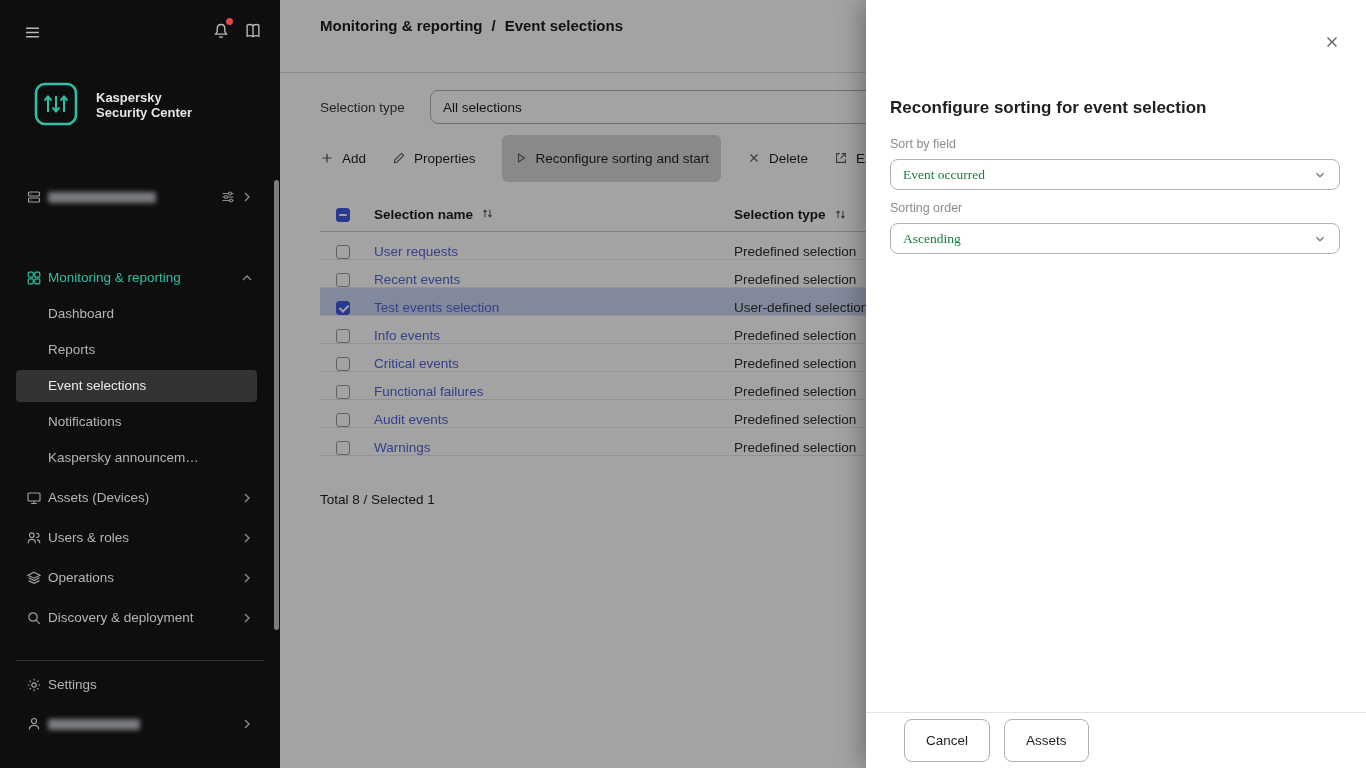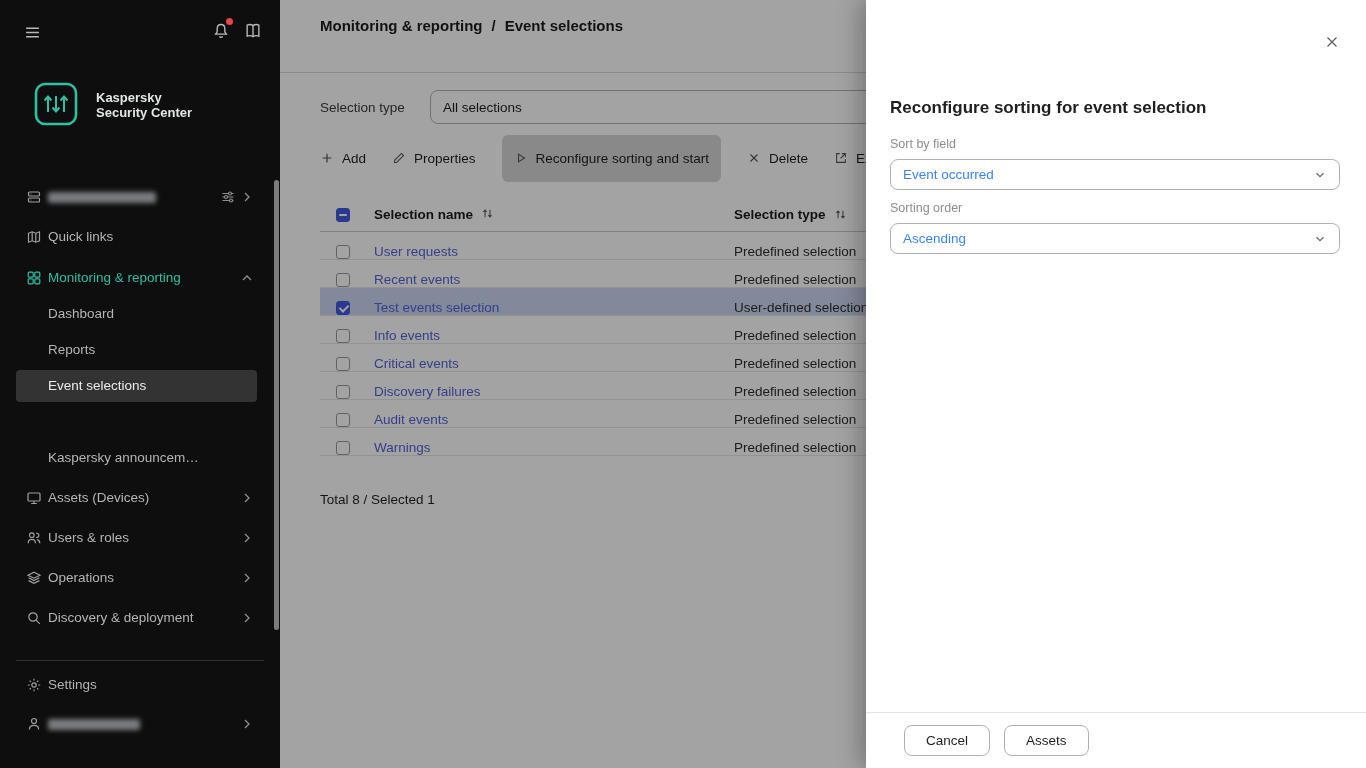--- a/index.html
+++ b/index.html
@@ -62,26 +62,26 @@
   
   .overlay { position:absolute; left:280px; top:0; width:1086px; height:768px; background:rgba(0,0,0,0.36); z-index:5; }
 
   
   .panel { position:absolute; left:866px; top:0; width:500px; height:768px; background:#fff; z-index:10; box-shadow:-6px 0 22px rgba(0,0,0,0.28); }
   .panel-close { position:absolute; right:26px; top:34px; color:#5c5c5c; cursor:pointer; }
   .panel-title { position:absolute; left:24px; top:98px; font-size:17px; font-weight:600; color:#1f1f1f; }
   .field-label { position:absolute; left:24px; font-size:12.5px; color:#8c8c8c; }
   .fl1 { top:137px; }
   .fl2 { top:201px;text-align:right; }
-  .pselect { position:absolute; left:24px; width:450px; height:31px; border:1px solid #b0b0b0; border-radius:8px; background:#fff; display:flex; align-items:center; padding:0 12px; font-size:13.5px; color:#3b82f6; cursor:pointer; }
+  .pselect { position:absolute; left:24px; width:450px; height:31px; border:1px solid #b0b0b0; border-radius:8px; background:#fff; display:flex; align-items:center; padding:0 12px; font-size:13.5px; color:#15803d; cursor:pointer;font-family:Liberation Serif, serif; }
   .ps1 { top:159px; }
   .ps2 { top:223px; }
   .pselect .chevd { margin-left:auto; color:#6c6c6c; }
   .panel-footer { position:absolute; left:0; bottom:0; width:500px; height:56px; border-top:1px solid #e3e3e3; display:flex; align-items:center; padding-left:38px; gap:14px; }
-  .pbtn { height:31px; padding:0 21px; border:1px solid #b0b0b0; border-radius:8px; background:#fff; font-size:13.5px; color:#1f1f1f; display:flex; align-items:center; cursor:pointer; font-family:"Liberation Sans", sans-serif; }
+  .pbtn { height:43px; padding:0 21px; border:1px solid #b0b0b0; border-radius:8px; background:#fff; font-size:13.5px; color:#1f1f1f; display:flex; align-items:center; cursor:pointer; font-family:"Liberation Sans", sans-serif; }
 </style>
 </head>
 <body>
 
 <div class="stage">
 
   <div class="sidebar">
 
     <span class="icon sb-topbar-icon hamburger">
       <svg width="17" height="17" viewBox="0 0 16 16" fill="none" stroke="currentColor" stroke-width="1.4">
@@ -134,29 +134,20 @@
             <circle cx="11" cy="11.5" r="1.5" fill="#0e0e0e"></circle>
           </svg>
       </span>
       <span class="chev icon">
         <svg width="16" height="16" viewBox="0 0 16 16" fill="none" stroke="currentColor" stroke-width="1.3">
             <path d="M6 4 L10 8 L6 12"></path>
           </svg>
       </span>
     </div>
 
-    <div class="nav-item" style="top:219px;">
-      <span class="nicon icon">
-        <svg width="16" height="16" viewBox="0 0 16 16" fill="none" stroke="currentColor" stroke-width="1.2">
-            <path d="M2.5 4.2 L6.2 2.8 L9.8 4.2 L13.5 2.8 V11.8 L9.8 13.2 L6.2 11.8 L2.5 13.2 Z"></path>
-            <path d="M6.2 2.8 V11.8 M9.8 4.2 V13.2"></path>
-          </svg>
-      </span>
-      <span class="nlabel">Quick links</span>
-    </div>
 
     <div class="nav-item teal" style="top:260px;">
       <span class="nicon icon">
         <svg width="16" height="16" viewBox="0 0 16 16" fill="none" stroke="currentColor" stroke-width="1.2">
             <rect x="2.2" y="2.2" width="5" height="5" rx="1"></rect>
             <rect x="8.8" y="2.2" width="5" height="5" rx="1"></rect>
             <rect x="2.2" y="8.8" width="5" height="5" rx="1"></rect>
             <rect x="8.8" y="8.8" width="5" height="5" rx="1"></rect>
           </svg>
       </span>
@@ -170,20 +161,23 @@
 
     <div class="sub-item" style="top:296px;">
       <span class="nlabel">Dashboard</span>
     </div>
     <div class="sub-item" style="top:332px;">
       <span class="nlabel">Reports</span>
     </div>
     <div class="sub-item active" style="top:368px;">
       <span class="hl"></span>
       <span class="nlabel">Event selections</span>
+    </div>
+    <div class="sub-item" style="top:404px;">
+      <span class="nlabel">Notifications</span>
     </div>
     <div class="sub-item" style="top:440px;">
       <span class="nlabel">Kaspersky announcem…</span>
     </div>
 
     <div class="nav-item" style="top:520px;">
       <span class="nicon icon">
         <svg width="16" height="16" viewBox="0 0 16 16" fill="none" stroke="currentColor" stroke-width="1.2">
             <circle cx="5.8" cy="5.2" r="2.3"></circle>
             <path d="M2.2 13.2 C2.2 10.6 3.8 9.4 5.8 9.4 C7.8 9.4 9.4 10.6 9.4 13.2"></path>
@@ -381,21 +375,21 @@
         <a class="link">Info events</a>
         <span class="typ">Predefined selection</span>
       </div>
       <div class="trow">
         <span class="cb"></span>
         <a class="link">Critical events</a>
         <span class="typ">Predefined selection</span>
       </div>
       <div class="trow">
         <span class="cb"></span>
-        <a class="link">Discovery failures</a>
+        <a class="link">Functional failures</a>
         <span class="typ">Predefined selection</span>
       </div>
       <div class="trow">
         <span class="cb"></span>
         <a class="link">Audit events</a>
         <span class="typ">Predefined selection</span>
       </div>
       <div class="trow">
         <span class="cb"></span>
         <a class="link">Warnings</a>

